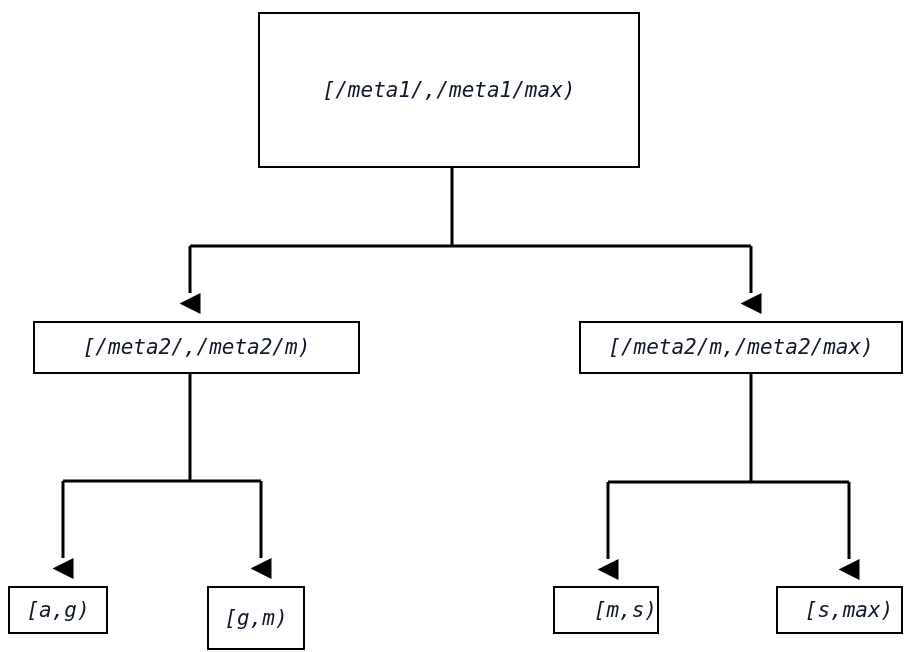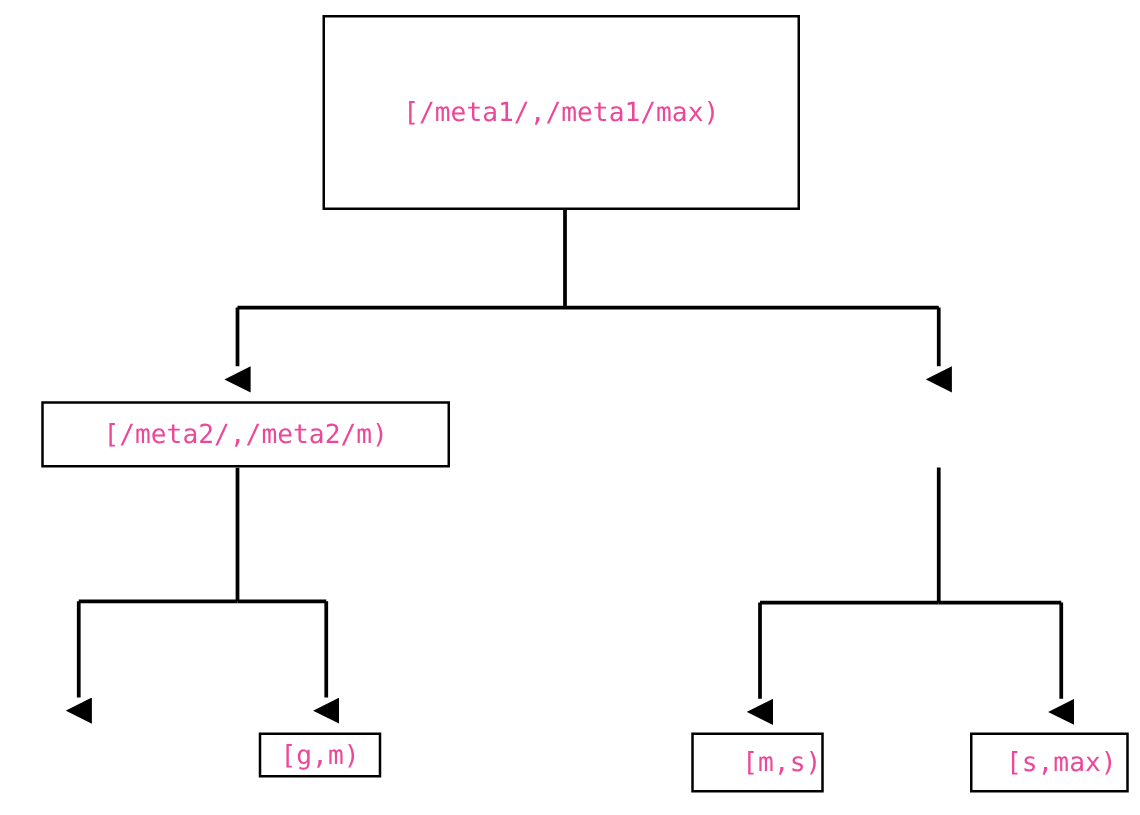--- a/index.html
+++ b/index.html
@@ -34,22 +34,23 @@
     display: flex;
     align-items: center;
     justify-content: center;
     color: #000000;
     white-space: pre;
     letter-spacing: 0px;
   }
   .node-label {
     display: block;
     line-height: 1;
-    color: #ec4899;
+    color: #0f172a;
     white-space: pre;
+    font-style: italic;
   }
   .level-root .node-label { font-size: 21px; }
   .level-mid  .node-label { font-size: 21px; }
   .level-leaf .node-label { font-size: 21px; }
 </style>
 </head>
 <body>
 
 <div id="diagram-root">
 
@@ -92,23 +93,29 @@
   </svg>
 
   <div class="node-box level-root" style="left:258px; top:12px; width:382px; height:156px;">
     <span class="node-label">[/meta1/,/meta1/max)</span>
   </div>
 
   <div class="node-box level-mid" style="left:33px; top:321px; width:327px; height:53px;">
     <span class="node-label">[/meta2/,/meta2/m)</span>
   </div>
 
+  <div class="node-box level-mid" style="left:579px; top:321px; width:324px; height:53px;">
+    <span class="node-label">[/meta2/m,/meta2/max)</span>
+  </div>
 
+  <div class="node-box level-leaf" style="left:8px; top:586px; width:100px; height:48px;">
+    <span class="node-label">[a,g)</span>
+  </div>
 
-  <div class="node-box level-leaf" style="left:207px; top:586px; width:98px; height:36px;">
+  <div class="node-box level-leaf" style="left:207px; top:586px; width:98px; height:64px;">
     <span class="node-label">[g,m)</span>
   </div>
 
   <div class="node-box level-leaf" style="left:553px; top:586px; width:106px; height:48px;justify-content:flex-end;">
     <span class="node-label">[m,s)</span>
   </div>
 
   <div class="node-box level-leaf" style="left:776px; top:586px; width:127px; height:48px;padding-left:19px;">
     <span class="node-label">[s,max)</span>
   </div>

